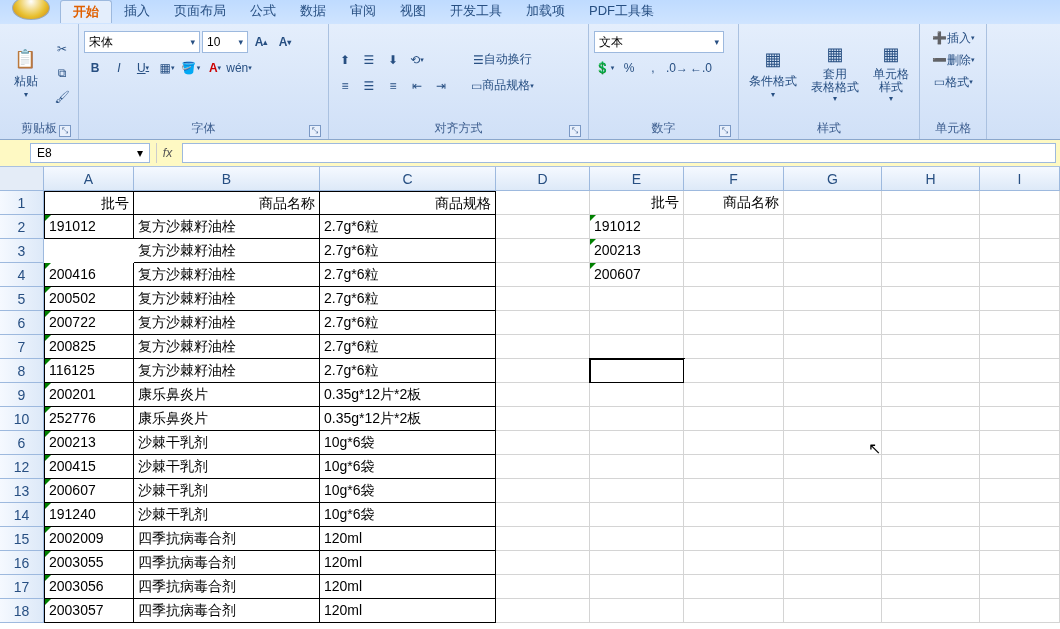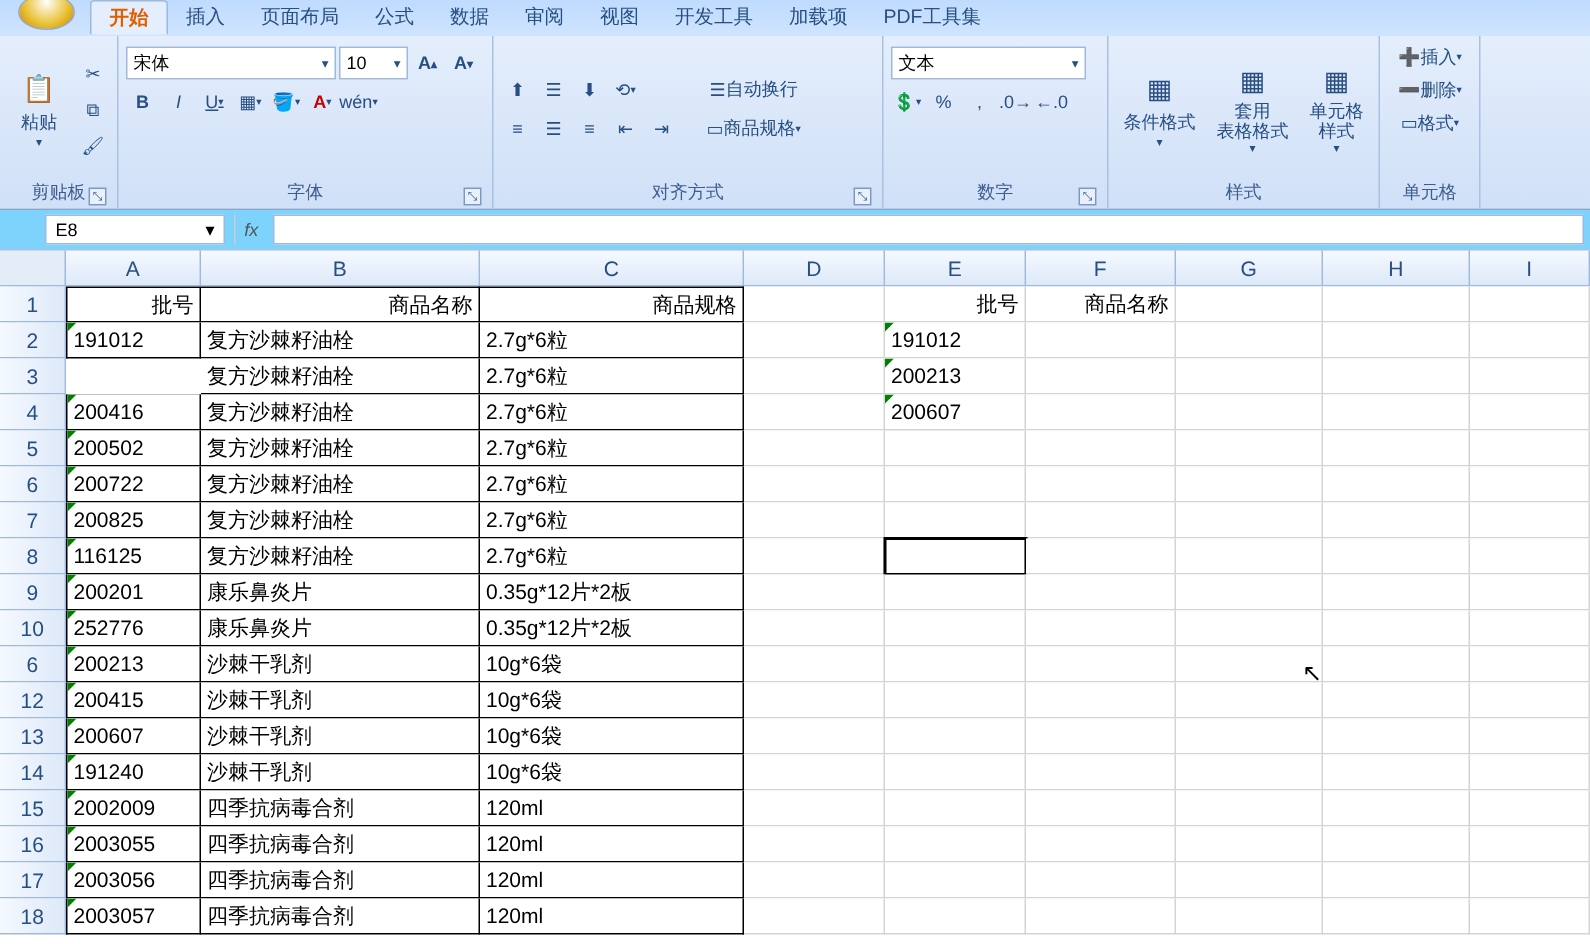--- a/index.html
+++ b/index.html
@@ -21,21 +21,21 @@
 .bigbtn { display:flex; flex-direction:column; align-items:center; justify-content:center; padding:2px 4px; font-size:12px; color:#274f82; min-width:42px; height:80px; border:1px solid transparent; border-radius:3px; }
 .icon24 { width:24px; height:24px; margin-bottom:2px; display:flex; align-items:center; justify-content:center; font-size:18px; }
 .smallbtn { width:22px; height:22px; display:flex; align-items:center; justify-content:center; border:1px solid transparent; border-radius:2px; font-size:12px; color:#274f82; }
 .vstack { display:flex; flex-direction:column; gap:2px; }
 .hstack { display:flex; gap:2px; }
 
 .combo { height:22px; background:#fff; border:1px solid #9db9de; font-size:12px; padding:0 4px; display:flex; align-items:center; justify-content:space-between; }
 .combo .arr { font-size:9px; color:#274f82; }
 
 
-.fbar { height: 27px; background:#7dd3fc; border-bottom:1px solid #aac1e0; display:flex; align-items:center; }
+.fbar { height: 27px; background:#fef9c3; border-bottom:1px solid #aac1e0; display:flex; align-items:center; }
 .namebox { width:120px; height:20px; background:#fff; border:1px solid #9db9de; margin-left:30px; font-size:12px; padding:0 6px; display:flex; align-items:center; justify-content:space-between; }
 .fx-btns { display:flex; margin-left:6px; }
 .fx-btns span { width:22px; height:20px; display:flex; align-items:center; justify-content:center; font-size:12px; font-style:italic; color:#555; border-left:1px solid #ccc; }
 .formula-input { flex:1; height:20px; background:#fff; border:1px solid #9db9de; margin:0 4px; }
 
 
 .grid-wrap { position:relative; height: calc(629px - 24px - 116px - 26px); overflow:hidden; }
 .corner { position:absolute; left:0; top:0; width:44px; height:24px; background:#e4ecf7; border-right:1px solid #9db9de; border-bottom:1px solid #9db9de; }
 .col-headers { position:absolute; left:44px; top:0; height:24px; display:flex; }
 .ch { background:linear-gradient(#f5f9ff,#dde9f8); border-right:1px solid #9db9de; border-bottom:1px solid #9db9de; text-align:center; font-size:14px; line-height:24px; color:#274f82; }
@@ -87,21 +87,21 @@
         <div class="smallbtn">⧉</div>
         <div class="smallbtn">🖌</div>
       </div>
     </div>
     <div class="group-label"><span>剪贴板</span><div class="dlg">⤡</div></div>
   </div>
 
   <div class="group" style="min-width:250px">
     <div class="group-body vstack" style="align-items:flex-start;gap:4px;padding-top:4px">
       <div class="hstack">
-        <div class="combo" style="width:140px">
+        <div class="combo" style="width:116px">
             <span>宋体</span>
             <span class="arr">▾</span>
           </div>
         <div class="combo" style="width:46px">
             <span>10</span>
             <span class="arr">▾</span>
           </div>
         <div class="smallbtn" style="font-weight:bold">A<sup style="font-size:8px">▴</sup></div>
         <div class="smallbtn" style="font-weight:bold">A<sup style="font-size:8px">▾</sup></div>
       </div>

